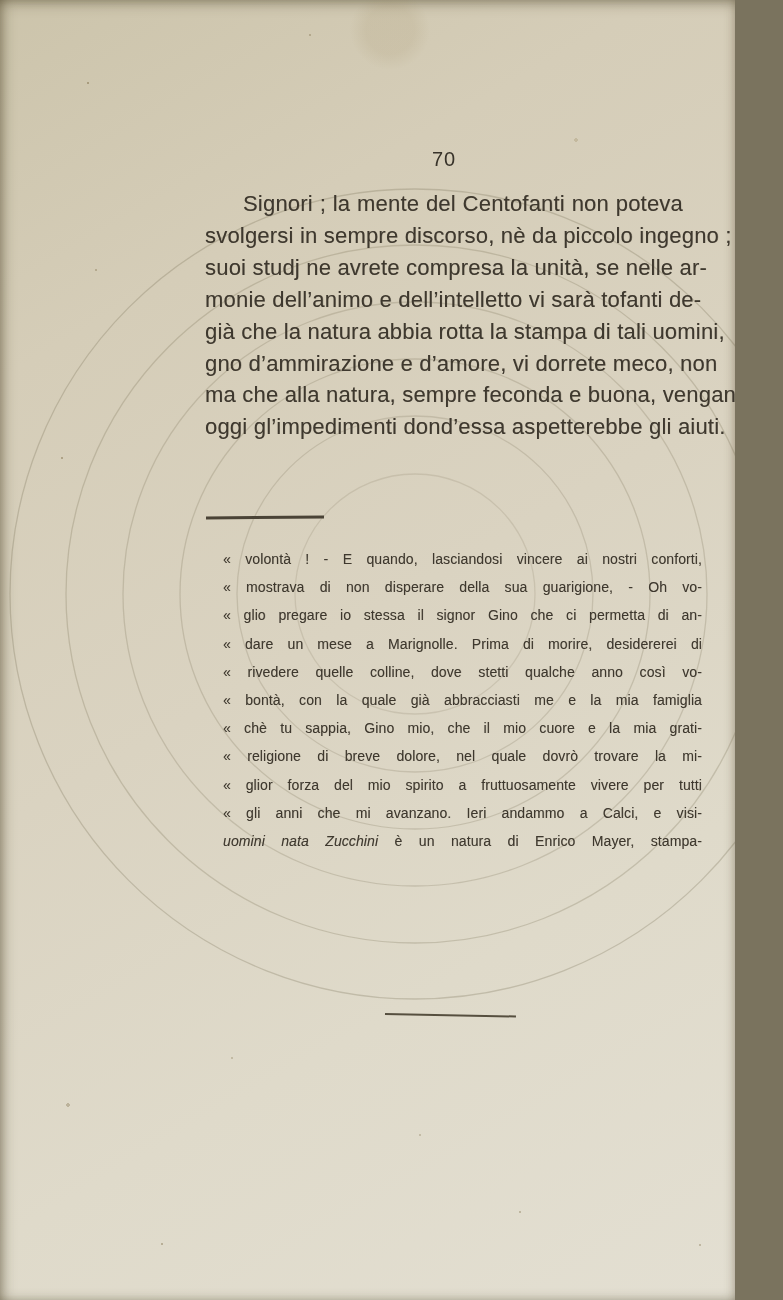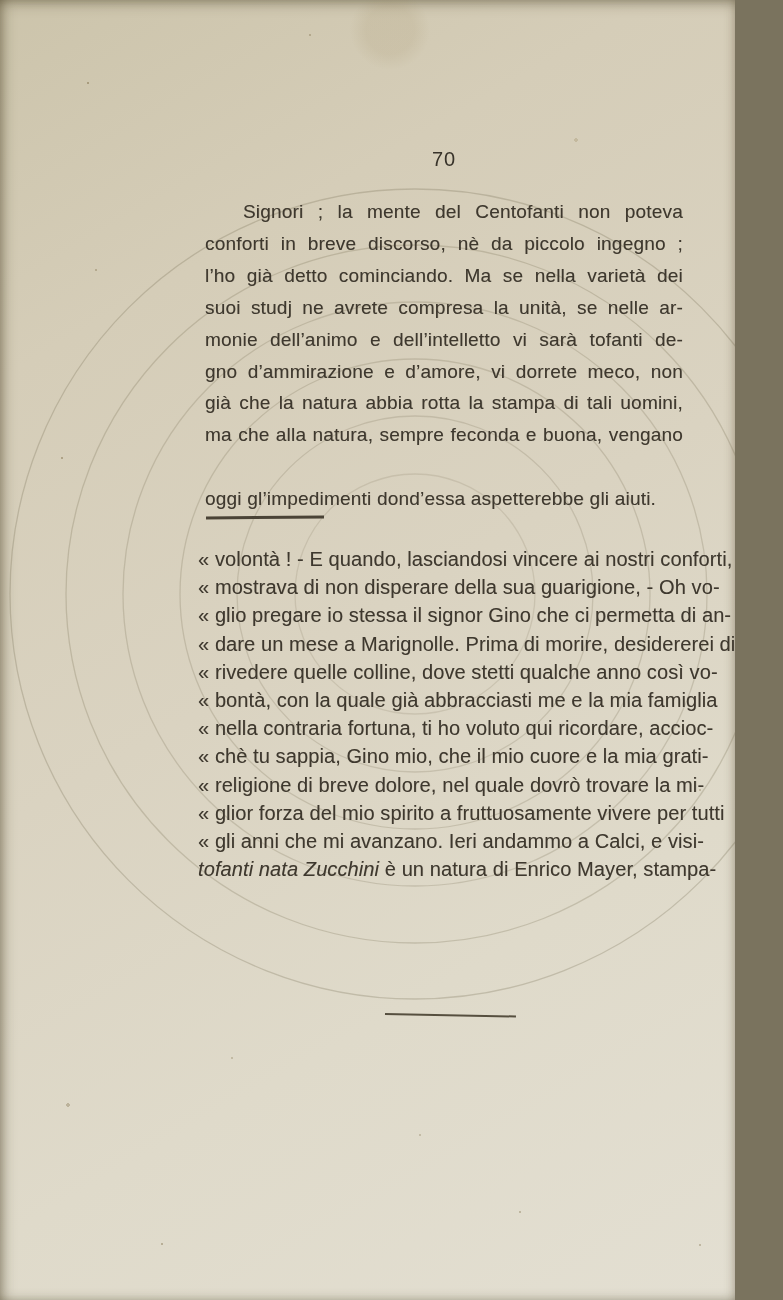--- a/index.html
+++ b/index.html
@@ -38,42 +38,42 @@
       radial-gradient(circle 3px at 576px 140px, rgba(130,110,60,.22) 0 60%, transparent 70%),
       radial-gradient(circle 40px at 390px 30px, rgba(150,130,85,.12) 0 60%, transparent 100%);
   }
   .stamp{position:absolute;left:0;top:0;pointer-events:none;}
   .folio{
     position:absolute;left:205px;top:148px;width:478px;
     text-align:center;font-size:20px;letter-spacing:1px;
     color:#38332a;
   }
   .body-text{
-    position:absolute;left:205px;top:196px;width:478px;
-    font-size:19px;line-height:31.9px;letter-spacing:.2px;
+    position:absolute;left:205px;top:188px;width:478px;
+    font-size:22px;line-height:31.9px;letter-spacing:.2px;
     text-shadow:.3px .3px .6px rgba(62,56,46,.35);
   }
   .line{
     white-space:nowrap;
     text-align:justify;text-align-last:justify;text-justify:inter-word;
   }
   .line.indent{padding-left:38px;}
-  .line.flush-last{text-align-last:left;margin-top:32px;}
+  .line.flush-last{text-align-last:left;}
   .rule{position:absolute;background:#4a4336;}
   .rule-footnote-sep{
     left:206px;top:516px;width:118px;height:2.5px;
     transform:rotate(-.4deg);
   }
   .rule-end{
     left:385px;top:1013px;width:131px;height:1.6px;
     background:#564f3f;transform:rotate(1.1deg);transform-origin:left center;
   }
   .footnote{
-    position:absolute;left:198px;top:545px;width:479px;
-    font-size:20px;line-height:28.2px;letter-spacing:.1px;
+    position:absolute;left:223px;top:545px;width:479px;
+    font-size:14px;line-height:28.2px;letter-spacing:.1px;
     text-shadow:.3px .3px .5px rgba(62,56,46,.3);
   }
   .fline{
     white-space:nowrap;
     text-align:justify;text-align-last:justify;text-justify:inter-word;
   }
   .it{font-style:italic;}
 </style>
 </head>
 <body>
@@ -88,42 +88,40 @@
       <circle cx="415" cy="594" r="292" stroke-opacity="0.22"></circle>
       <circle cx="415" cy="594" r="349" stroke-opacity="0.24"></circle>
       <circle cx="415" cy="594" r="405" stroke-opacity="0.26"></circle>
     </g>
   </svg>
 
   <div class="folio">70</div>
 
   <div class="body-text">
     <div class="line indent">Signori ; la mente del Centofanti non poteva</div>
-    <div class="line">conforti in breve discorso, nè da piccolo ingegno ;</div>
-    <div class="line">l’ho già detto cominciando. Ma se nella varietà dei</div>
+    <div class="line">svolgersi in sempre discorso, nè da piccolo ingegno ;</div>
     <div class="line">suoi studj ne avrete compresa la unità, se nelle ar-</div>
     <div class="line">monie dell’animo e dell’intelletto vi sarà tofanti de-</div>
+    <div class="line">già che la natura abbia rotta la stampa di tali uomini,</div>
     <div class="line">gno d’ammirazione e d’amore, vi dorrete meco, non</div>
-    <div class="line">già che la natura abbia rotta la stampa di tali uomini,</div>
     <div class="line">ma che alla natura, sempre feconda e buona, vengano</div>
     <div class="line flush-last">oggi gl’impedimenti dond’essa aspetterebbe gli aiuti.</div>
   </div>
 
   <div class="rule rule-footnote-sep"></div>
 
   <div class="footnote">
     <div class="fline"><span>« volontà ! - E quando, lasciandosi vincere ai nostri conforti,</span></div>
     <div class="fline"><span>« mostrava di non disperare della sua guarigione, - Oh vo-</span></div>
     <div class="fline"><span>« glio pregare io stessa il signor Gino che ci permetta di an-</span></div>
     <div class="fline"><span>« dare un mese a Marignolle. Prima di morire, desidererei di</span></div>
     <div class="fline"><span>« rivedere quelle colline, dove stetti qualche anno così vo-</span></div>
     <div class="fline"><span>« bontà, con la quale già abbracciasti me e la mia famiglia</span></div>
-    <div class="fline"><span>« nella contraria fortuna, ti ho voluto qui ricordare, accioc-</span></div>
     <div class="fline"><span>« chè tu sappia, Gino mio, che il mio cuore e la mia grati-</span></div>
     <div class="fline"><span>« religione di breve dolore, nel quale dovrò trovare la mi-</span></div>
     <div class="fline"><span>« glior forza del mio spirito a fruttuosamente vivere per tutti</span></div>
     <div class="fline"><span>« gli anni che mi avanzano. Ieri andammo a Calci, e visi-</span></div>
-    <div class="fline"><span class="it">tofanti nata Zucchini</span><span> è un natura di Enrico Mayer, stampa-</span></div>
+    <div class="fline"><span class="it">uomini nata Zucchini</span><span> è un natura di Enrico Mayer, stampa-</span></div>
   </div>
 
   <div class="rule rule-end"></div>
 
 </div>
 
 </body></html>

